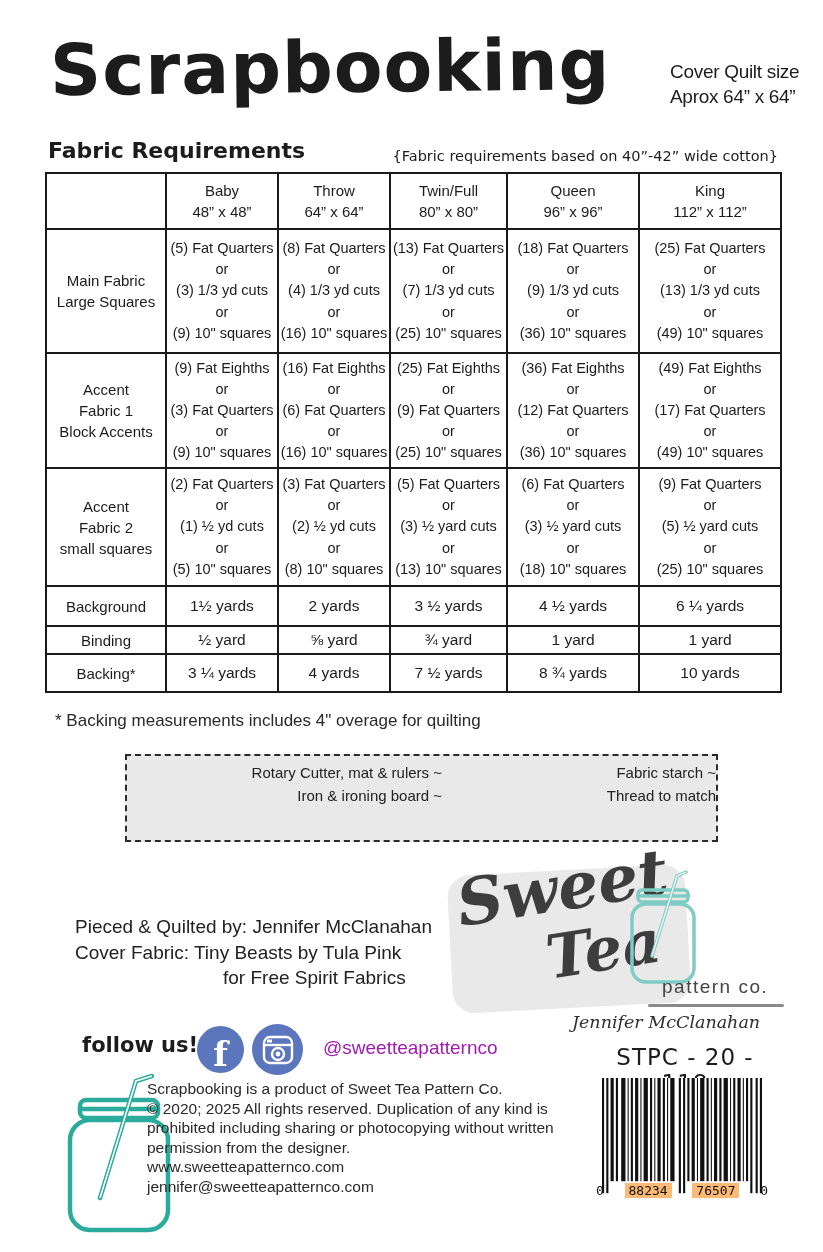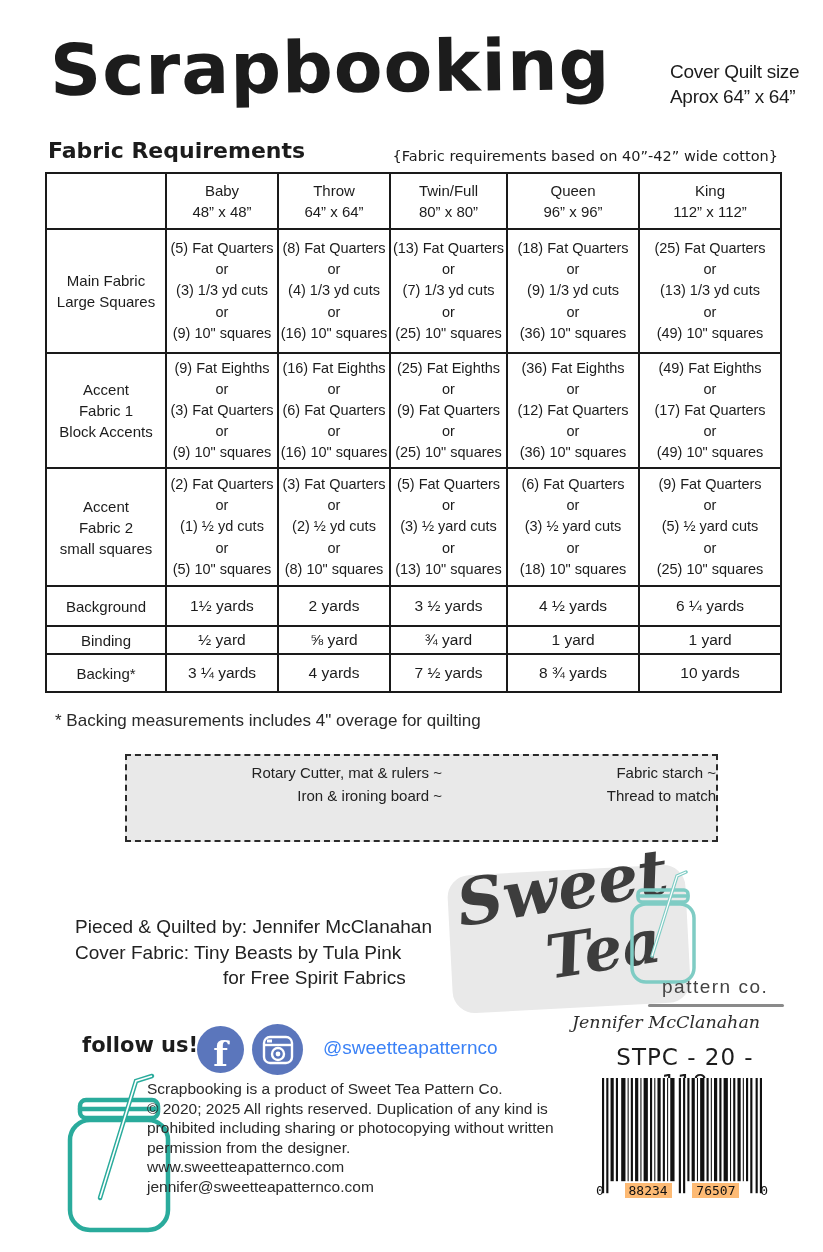--- a/index.html
+++ b/index.html
@@ -54,21 +54,21 @@
 
   
   .follow-label{position:absolute;left:82px;top:1033px;font-size:21px;font-weight:bold;
                 font-family:"DejaVu Sans",sans-serif;}
   .social-icon{position:absolute;border-radius:50%;background:#5b76bc;display:flex;
                align-items:center;justify-content:center;}
   .fb{left:197px;top:1026px;width:47px;height:47px;}
   .ig{left:252px;top:1024px;width:51px;height:51px;}
   .fb-f{color:#fff;font-family:"DejaVu Serif",serif;font-weight:bold;font-size:34px;
         line-height:1;margin-top:8px;}
-  .handle{position:absolute;left:323px;top:1037px;font-size:19px;color:#3b82f6;}
+  .handle{position:absolute;left:323px;top:1037px;font-size:19px;color:#a21caf;}
 
   
   .sku{position:absolute;left:595px;top:1044px;width:180px;text-align:center;font-size:23px;
        letter-spacing:1px;font-family:"DejaVu Sans",sans-serif;}
   .barcode{position:absolute;left:602px;top:1078px;width:160px;height:120px;background:#fff;}
   .barcode svg{display:block;}
   .barcode-digits{position:absolute;left:-6px;right:-6px;bottom:0px;display:flex;
                   justify-content:space-between;font-family:"DejaVu Sans Mono",monospace;
                   font-size:13px;color:#111;}
   .barcode-digits .grp{background:#fdba74;padding:0 4px;}

